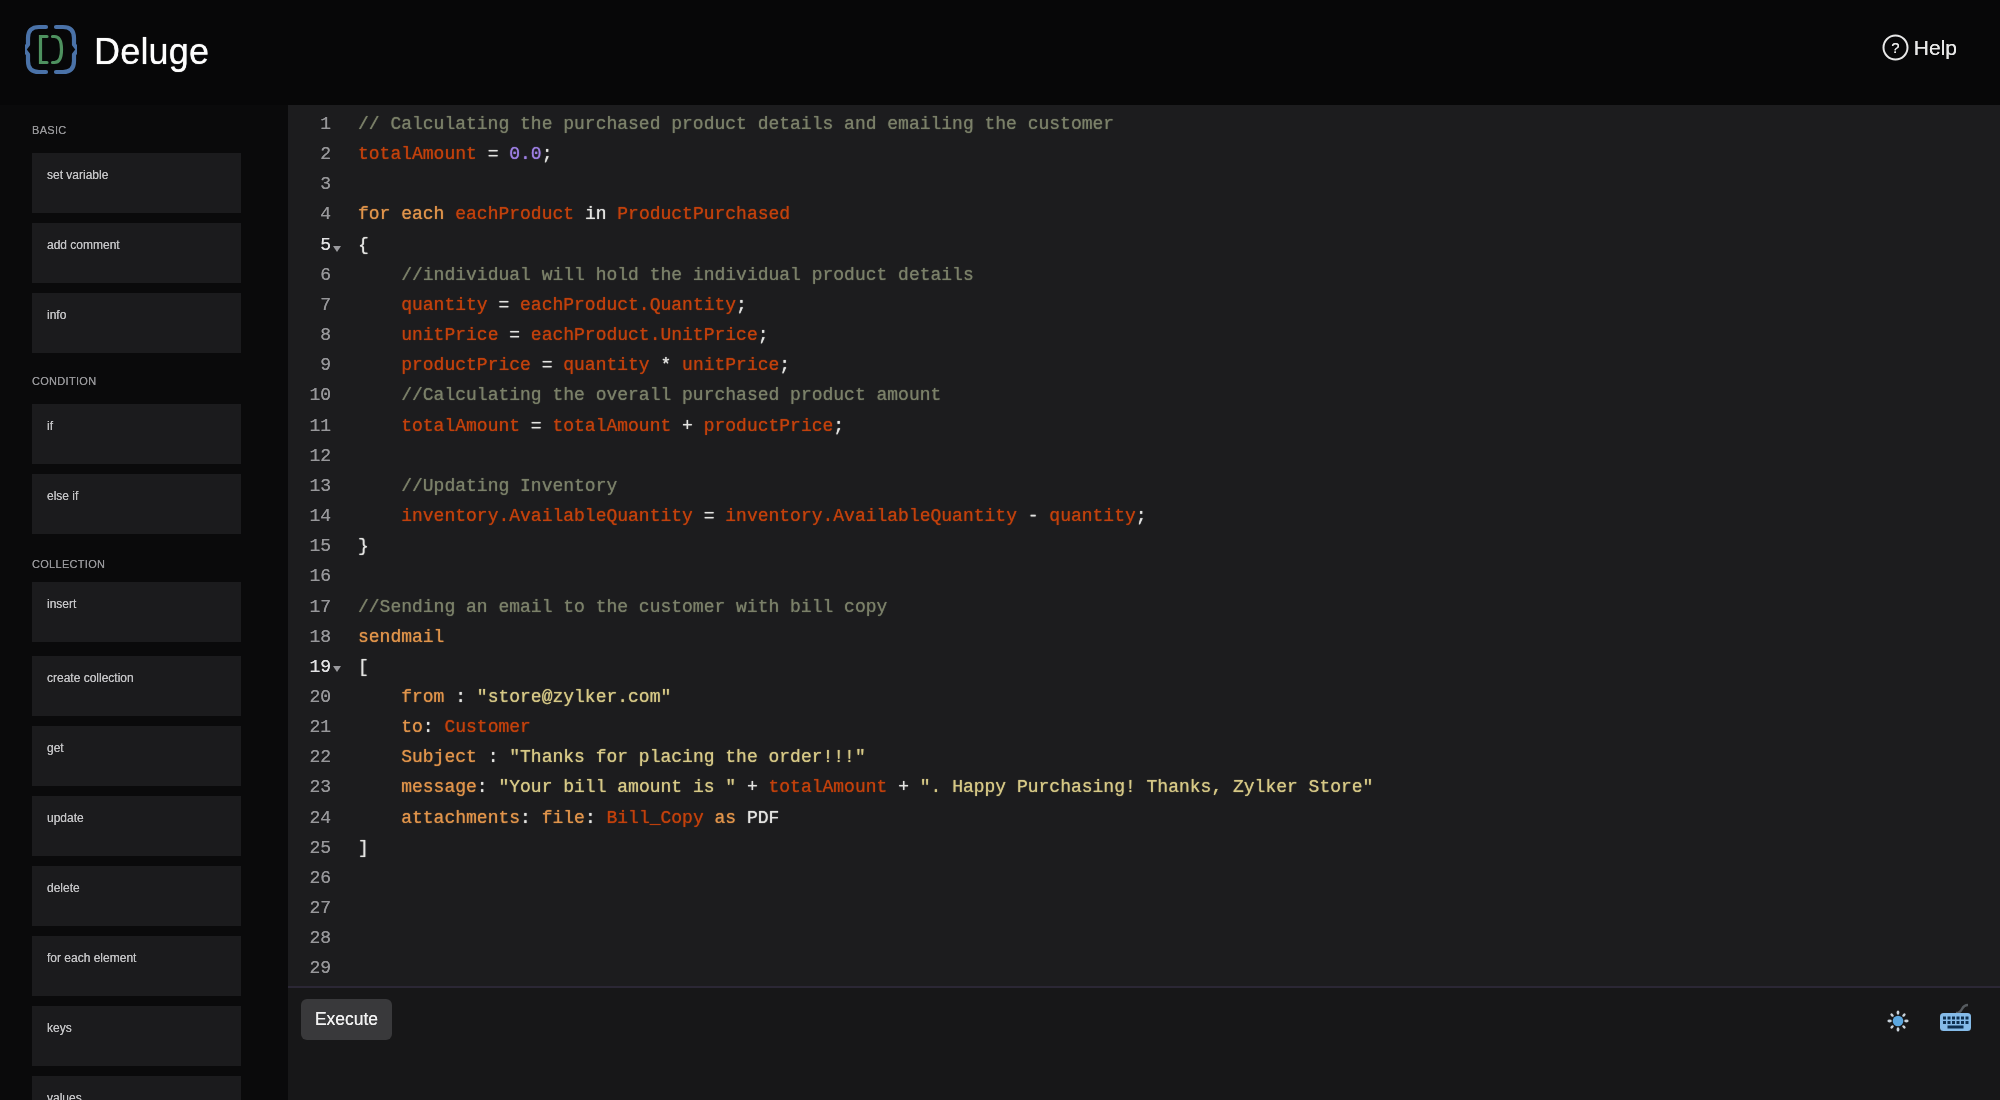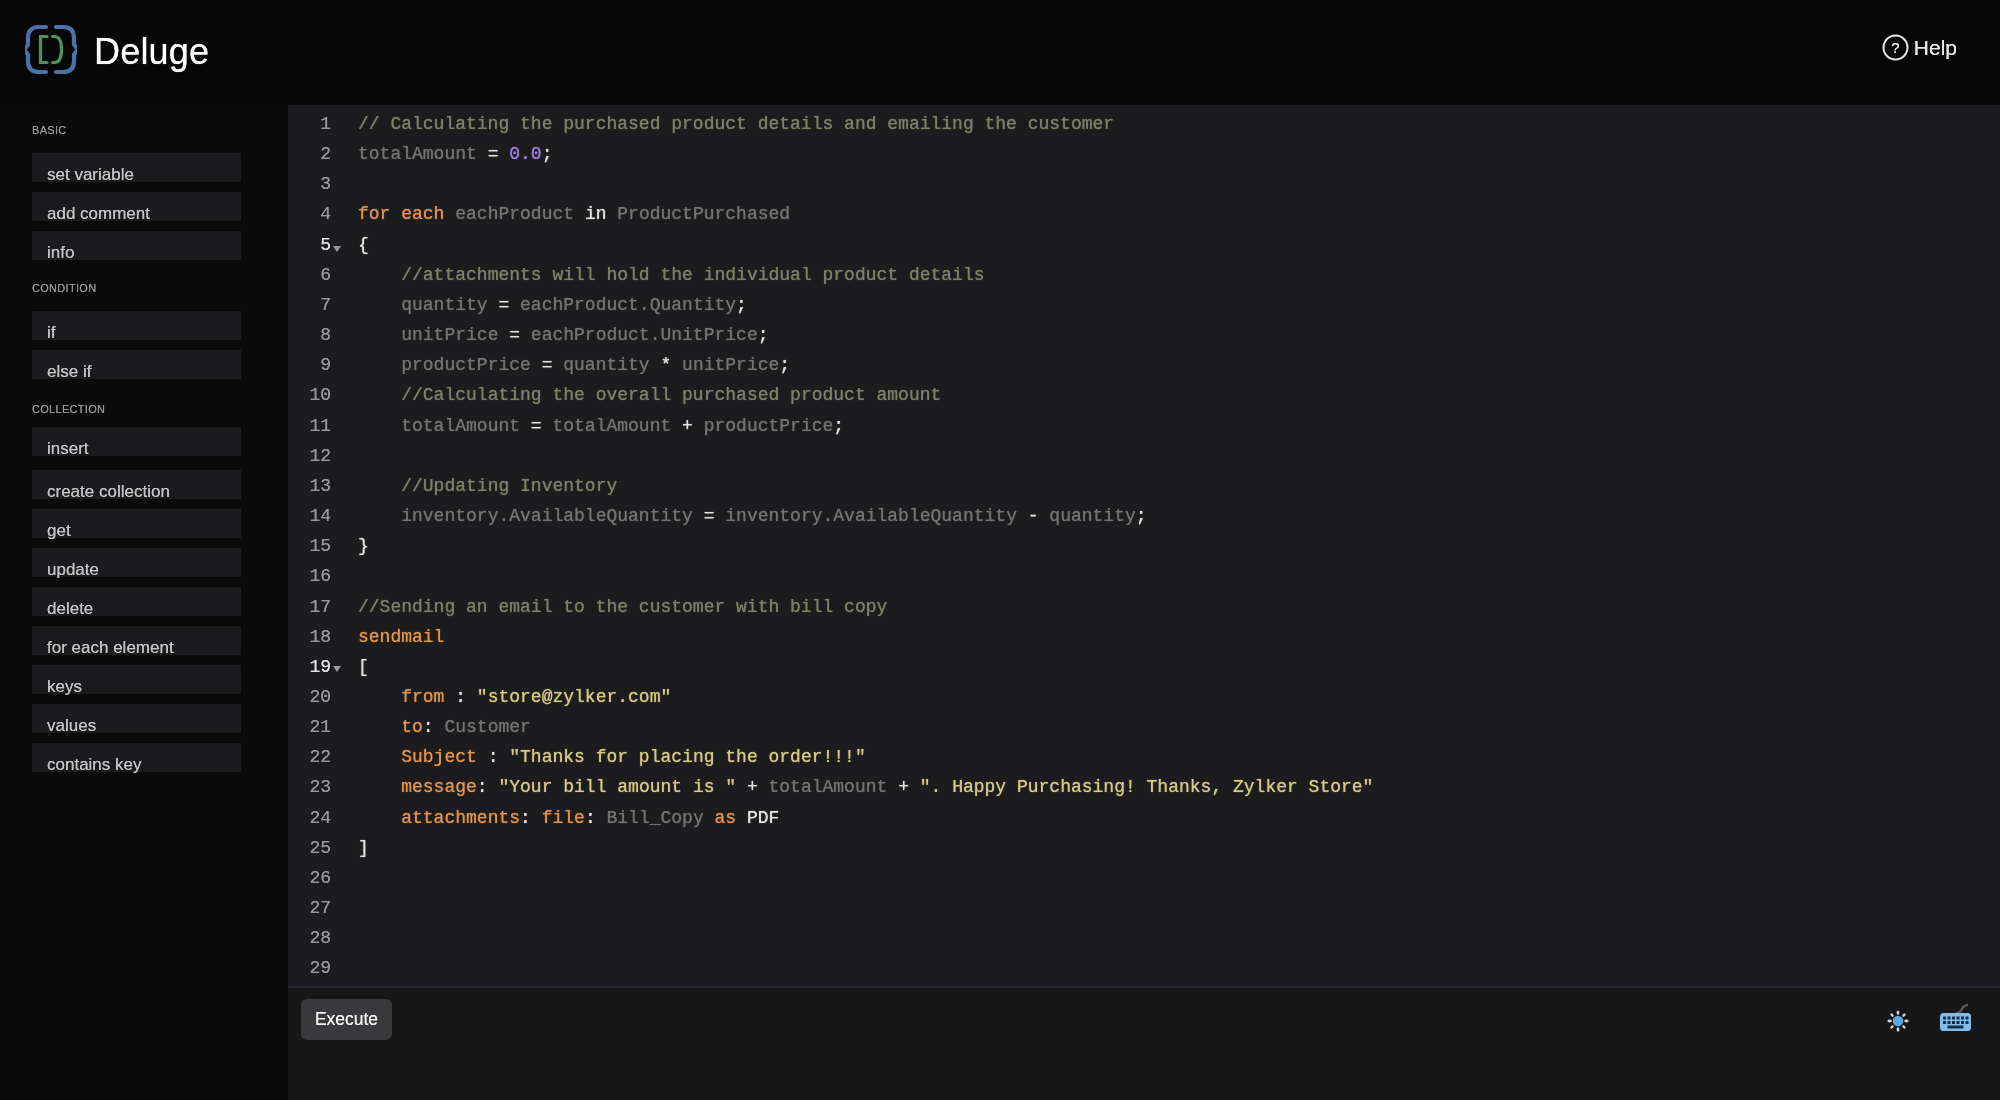--- a/index.html
+++ b/index.html
@@ -7,30 +7,30 @@
 body { font-family:"Liberation Sans", sans-serif; position:relative; }
 #header { position:absolute; left:0; top:0; width:2000px; height:105px; background:#070708; }
 #logo { position:absolute; left:25px; top:24px; }
 #brand { position:absolute; left:94px; top:31px; color:#fdfdfd; font-size:36px; letter-spacing:0.2px; text-shadow:0 0 0.8px currentColor; }
 #help { position:absolute; right:43px; top:34px; color:#e8e8e8; font-size:21px; display:flex; align-items:center; text-shadow:0 0 0.6px currentColor; }
 #help svg { margin-right:5px; }
 #sidebar { position:absolute; left:0; top:105px; width:288px; height:995px; background:#0a0a0b; text-shadow:0 0 0.5px currentColor; }
 .seclabel, .sbtn span, #brand, #help, #exec span { transform:translateZ(0); }
 .sbtn span, #exec span { display:inline-block; }
 .seclabel { color:#97979a; font-size:11px; letter-spacing:0.3px; line-height:15px; margin-left:32px; }
-.sbtn { width:209px; height:29px; margin-left:32px; background:#1b1b1d; color:#c3c3c5; font-size:17px; line-height:44px; padding-left:15px; }
+.sbtn { width:209px; height:60px; margin-left:32px; background:#1b1b1d; color:#c3c3c5; font-size:12px; line-height:44px; padding-left:15px; }
 #editor { position:absolute; left:288px; top:105px; width:1712px; height:881px; background:#1c1c1e; }
 #gutter { position:absolute; left:288px; top:109px; width:43px; text-align:right;
   font-family:"Liberation Mono", monospace; font-size:18px; line-height:30.16px; color:#97979a; white-space:pre; text-shadow:0 0 0.6px currentColor; transform:translateZ(0); }
 #gutter b { color:#e3e3e5; font-weight:normal; }
 #code { position:absolute; left:358px; top:109px; font-family:"Liberation Mono", monospace;
   font-size:18px; line-height:30.16px; color:#e3e3e1; white-space:pre; text-shadow:0 0 1px currentColor; transform:translateZ(0); }
 .cm { color:#7b8069; }  
 .kw { color:#e0944b; }  
-.vr { color:#737373; }  
+.vr { color:#c2410c; }  
 .nm { color:#9d7fe3; }  
 .st { color:#d6c886; }  
 .arrow { position:absolute; width:0; height:0; border-left:4.5px solid transparent; border-right:4.5px solid transparent; border-top:6px solid #9a9a9e; }
 #footline { position:absolute; left:288px; top:986px; width:1712px; height:2px; background:#2b2735; }
 #footer { position:absolute; left:288px; top:988px; width:1712px; height:112px; background:#171718; }
 #exec { position:absolute; left:301px; top:999px; width:91px; height:41px; background:#39393b; border-radius:6px; color:#f2f2f2; font-size:17.5px; text-align:center; line-height:41px; text-shadow:0 0 0.6px currentColor; }
 #sun { position:absolute; left:1887px; top:1010px; }
 #kbd { position:absolute; left:1938px; top:997px; }
 </style>
 </head>
@@ -102,21 +102,21 @@
 25
 26
 27
 28
 29</div>
 <div id="code"><span class="cm">// Calculating the purchased product details and emailing the customer</span>
 <span class="vr">totalAmount</span> = <span class="nm">0.0</span>;
 
 <span class="kw">for</span> <span class="kw">each</span> <span class="vr">eachProduct</span> in <span class="vr">ProductPurchased</span>
 {
-    <span class="cm">//attachments will hold the individual product details</span>
+    <span class="cm">//individual will hold the individual product details</span>
     <span class="vr">quantity</span> = <span class="vr">eachProduct.Quantity</span>;
     <span class="vr">unitPrice</span> = <span class="vr">eachProduct.UnitPrice</span>;
     <span class="vr">productPrice</span> = <span class="vr">quantity</span> * <span class="vr">unitPrice</span>;
     <span class="cm">//Calculating the overall purchased product amount</span>
     <span class="vr">totalAmount</span> = <span class="vr">totalAmount</span> + <span class="vr">productPrice</span>;
 
     <span class="cm">//Updating Inventory</span>
     <span class="vr">inventory.AvailableQuantity</span> = <span class="vr">inventory.AvailableQuantity</span> - <span class="vr">quantity</span>;
 }
 

